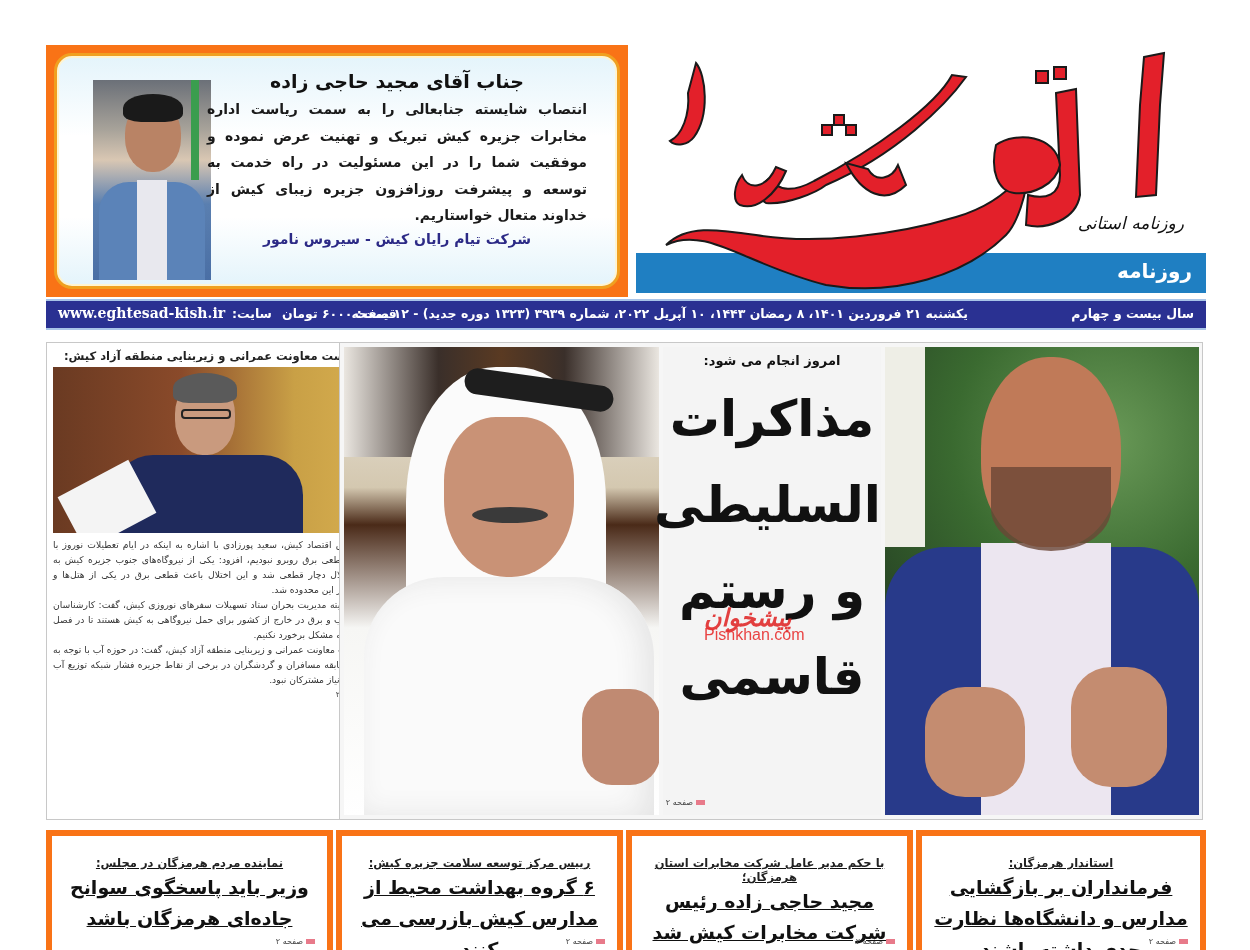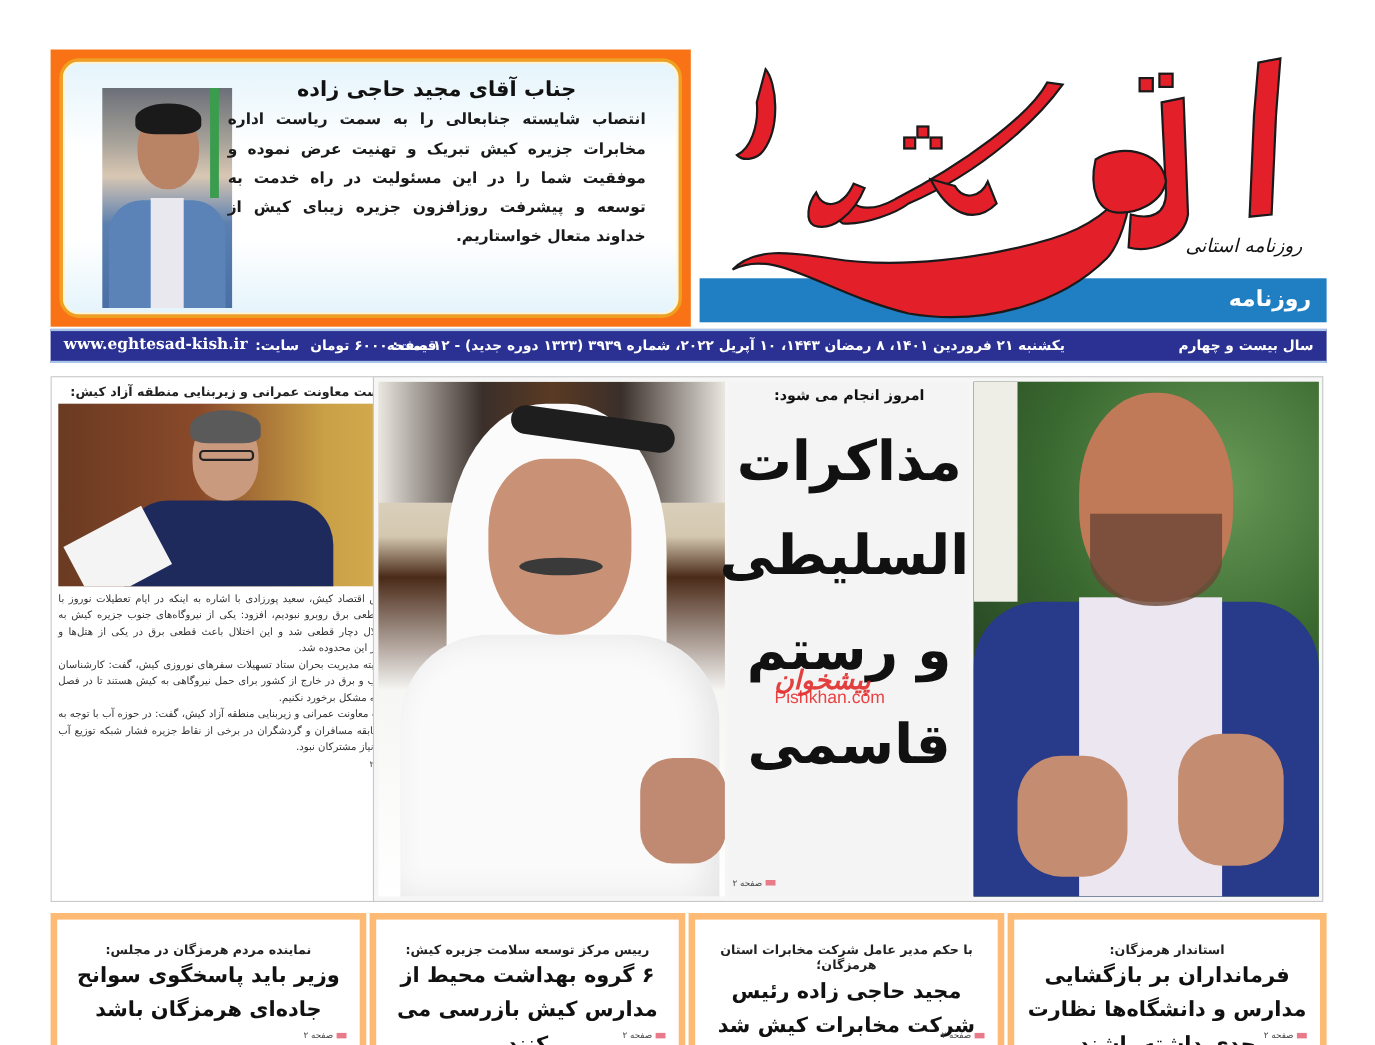--- a/index.html
+++ b/index.html
@@ -118,21 +118,21 @@
   }
   .fpr-wall { position: absolute; left: 0; top: 0; width: 40px; height: 200px; background: #eeeee6; }
   .fpr-suit { position: absolute; left: 0; top: 200px; width: 314px; height: 270px; background: #283a8a; border-radius: 60px 60px 0 0; }
   .fpr-shirt { position: absolute; left: 96px; top: 196px; width: 130px; height: 272px; background: #ece6f0; }
   .fpr-head { position: absolute; left: 96px; top: 10px; width: 140px; height: 190px; background: #c07a58; border-radius: 48% 48% 44% 44%; }
   .fpr-beard { position: absolute; left: 106px; top: 120px; width: 120px; height: 84px; background: #6a4636; border-radius: 0 0 50% 50%; opacity: 0.8; }
   .fpr-hand1 { position: absolute; left: 40px; top: 340px; width: 100px; height: 110px; background: #c48c70; border-radius: 40px; }
   .fpr-hand2 { position: absolute; left: 186px; top: 320px; width: 96px; height: 120px; background: #c48c70; border-radius: 40px; }
 
   
-  .bottom { position: absolute; top: 830px; height: 120px; background: #fdba74; padding: 6px 6px 0 6px; }
+  .bottom { position: absolute; top: 830px; height: 120px; background: #f97316; padding: 6px 6px 0 6px; text-decoration: underline; }
   .bottom .inner { background: #fff; height: 114px; direction: rtl; text-align: center; padding-top: 20px; position: relative; }
   .b-kicker { font-size: 11.5px; font-weight: bold; color: #222; }
   .b-headline { font-size: 19px; font-weight: bold; line-height: 31px; color: #111; margin-top: 2px; }
   .b-page { position: absolute; right: 12px; bottom: 4px; }
   .b1 { left: 46px; width: 287px; }
   .b2 { left: 336px; width: 287px; }
   .b3 { left: 626px; width: 287px; }
   .b4 { left: 916px; width: 290px; }
 </style>
 </head>
@@ -143,20 +143,21 @@
     <div class="ad-photo">
       <div class="stripe"></div>
         <div class="suit"></div>
         <div class="shirt"></div>
         <div class="head"></div>
         <div class="hair"></div>
     </div>
     <div class="ad-text">
       <div class="ad-title">جناب آقای مجید حاجی زاده</div>
       <div class="ad-body">انتصاب شایسته جنابعالی را به سمت ریاست اداره مخابرات جزیره کیش تبریک و تهنیت عرض نموده و موفقیت شما را در این مسئولیت در راه خدمت به توسعه و پیشرفت روزافزون جزیره زیبای کیش از خداوند متعال خواستاریم.</div>
+      <div class="ad-sign">شرکت تیام رایان کیش - سیروس نامور</div>
     </div>
   </div>
 </div>
 
 <div class="masthead">
   <div class="logo-band">
     <span class="logo-band-label">روزنامه</span>
   </div>
   <svg class="logo-svg" viewBox="0 0 570 250" aria-label="logo">
     <g fill="#e3202a" stroke="#1a1a1a" stroke-width="2">

